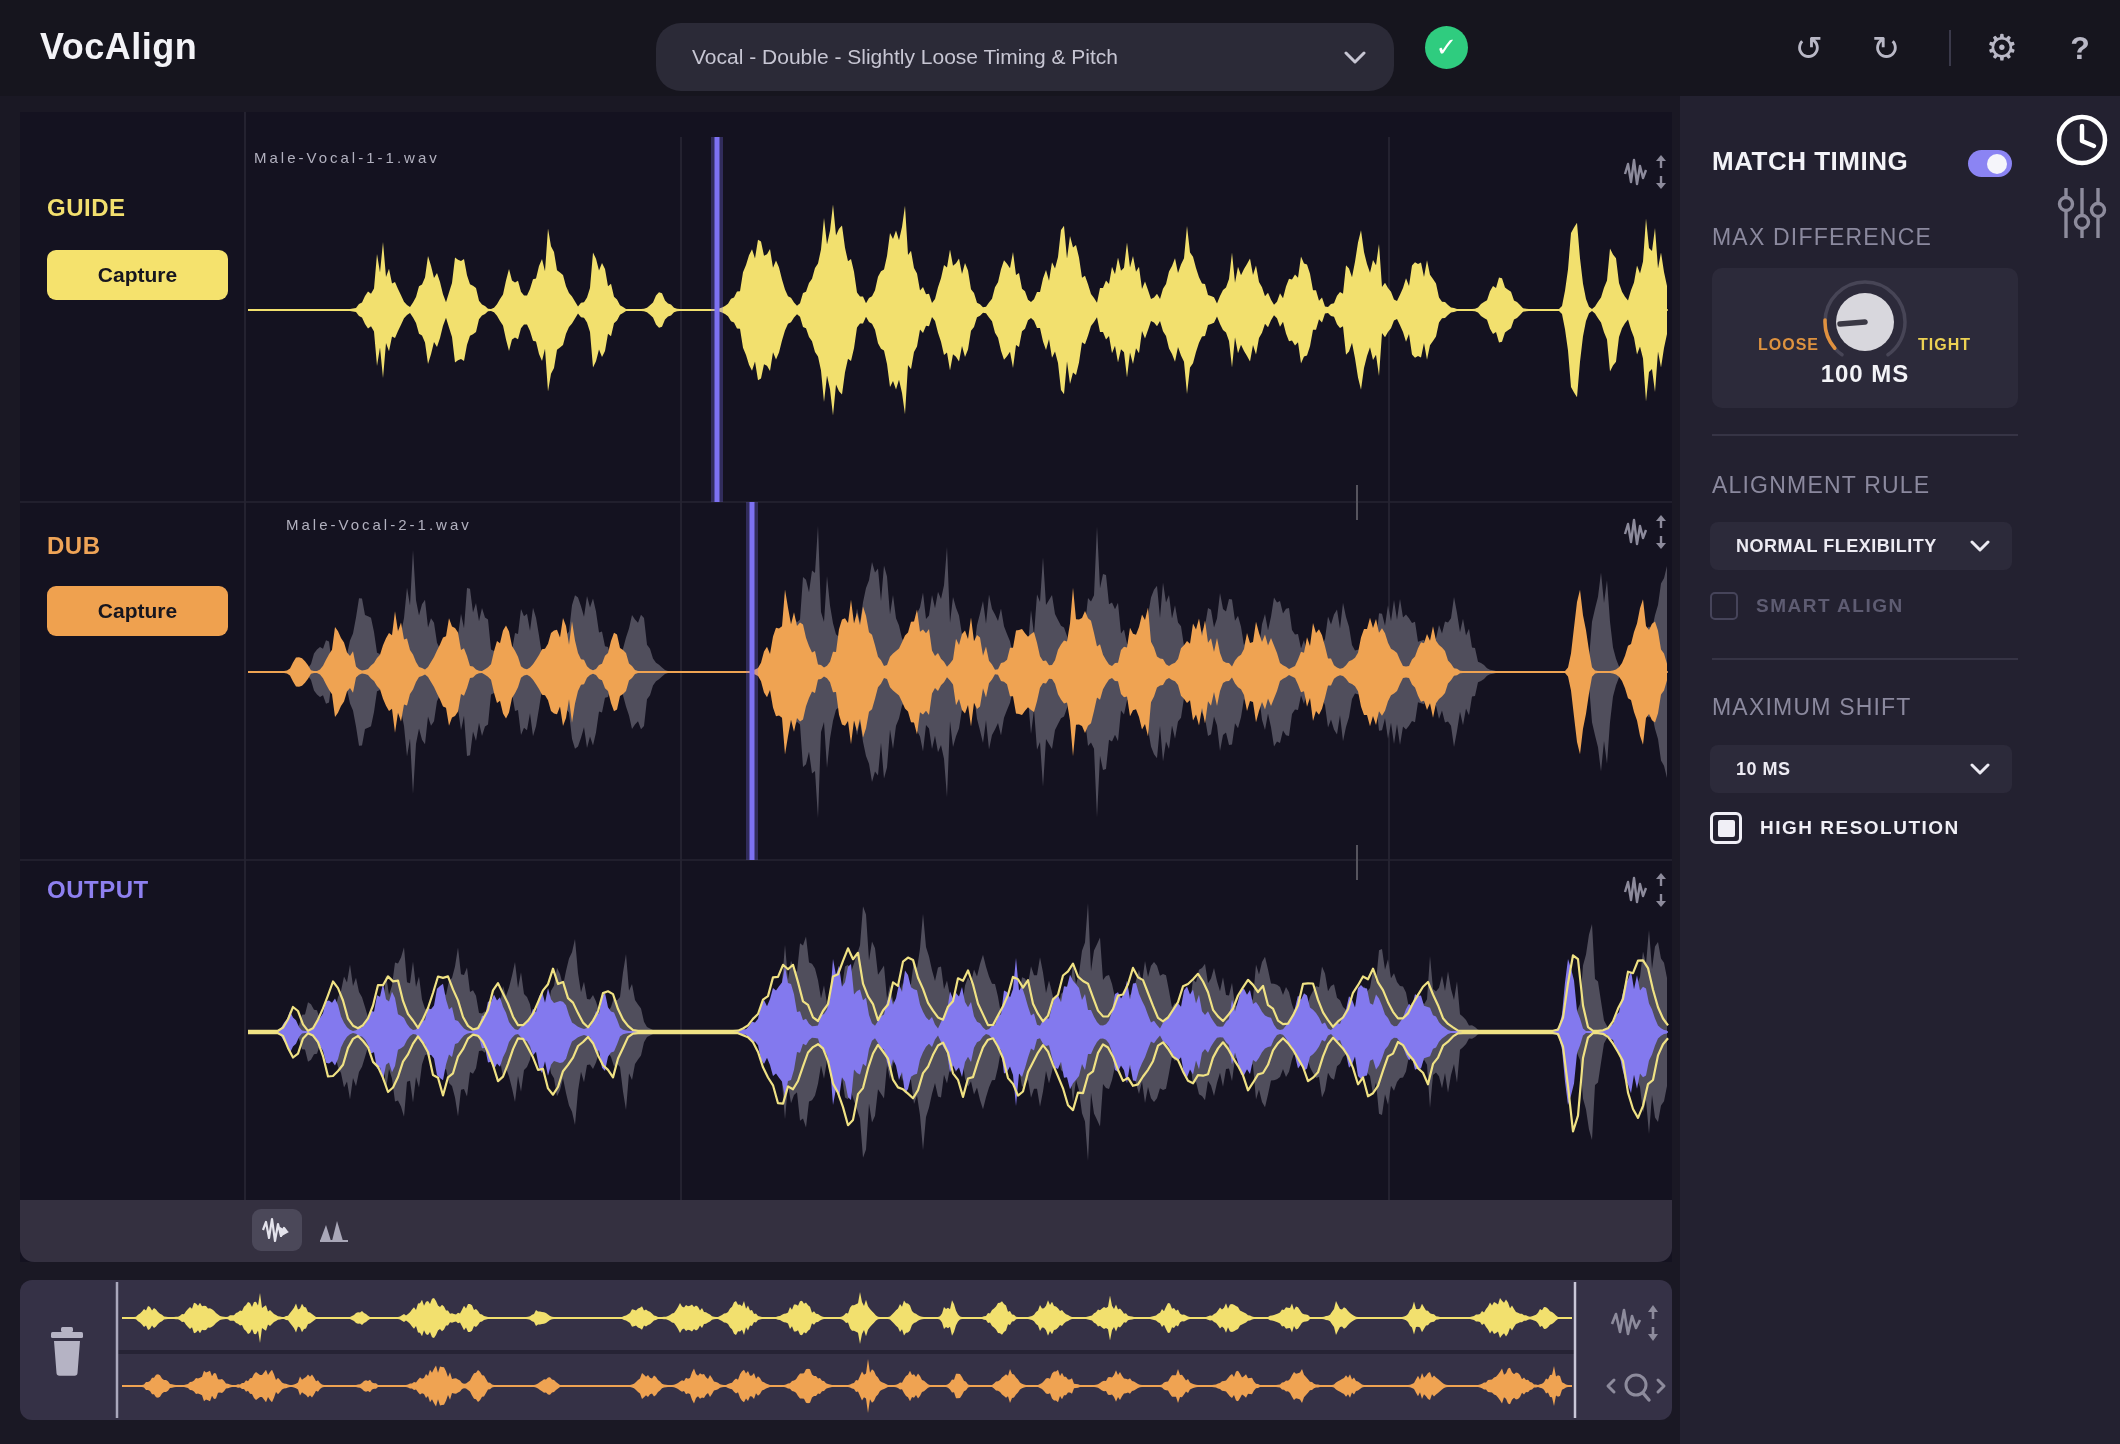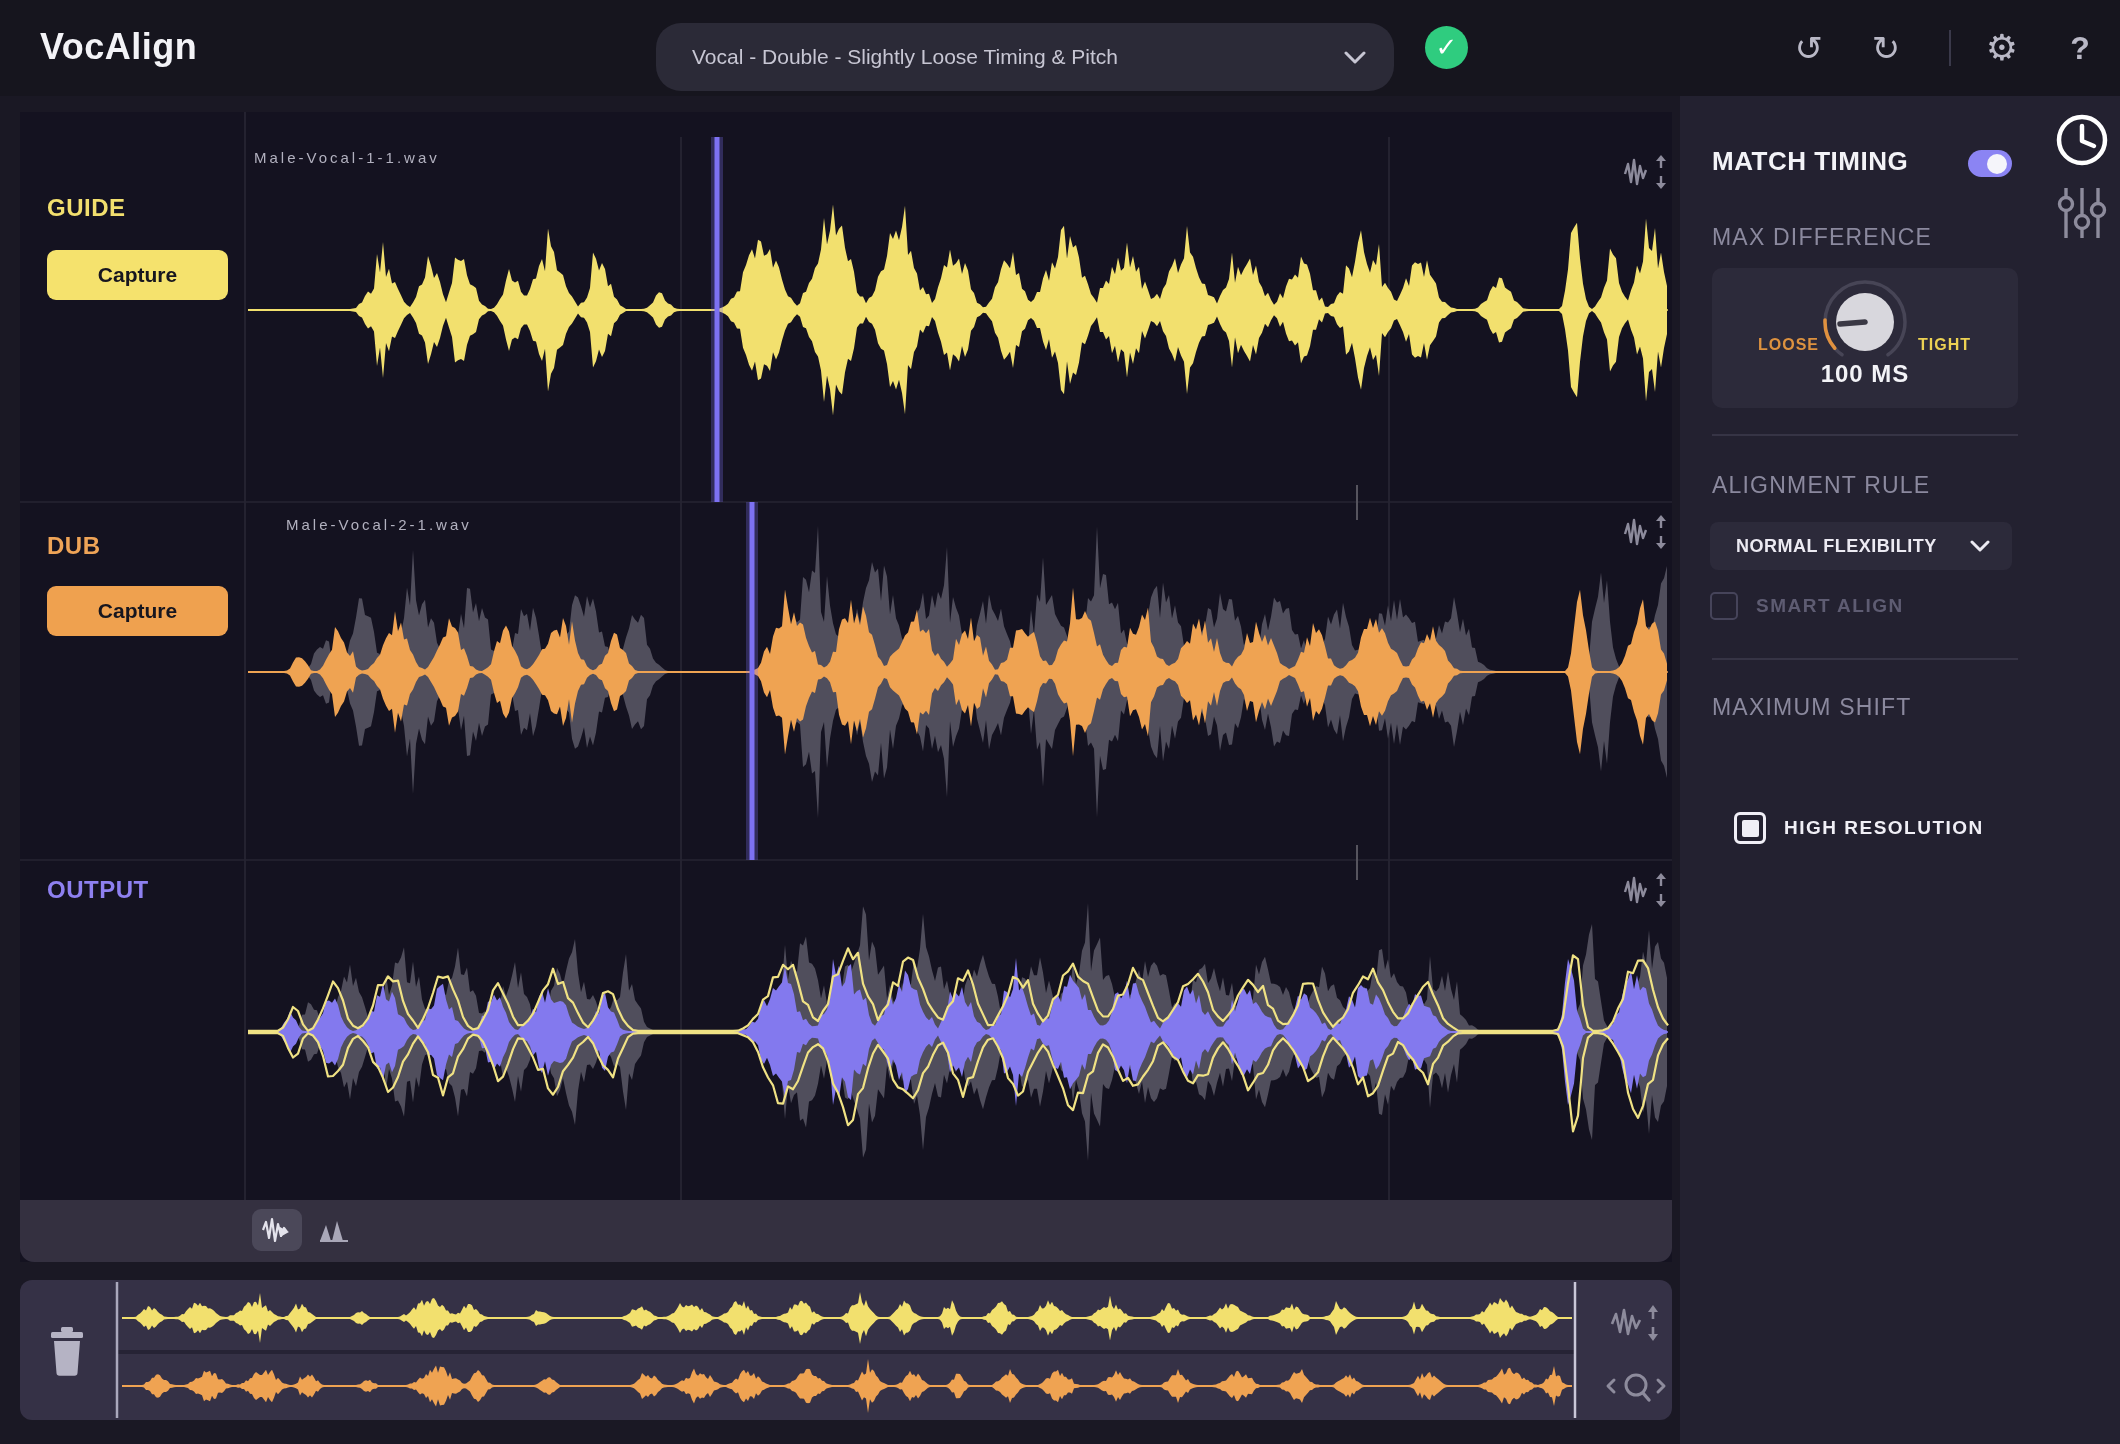--- a/index.html
+++ b/index.html
@@ -59,21 +59,21 @@
   #knob-value{left:1712px;top:360px;width:306px;text-align:center;font-size:24px;font-weight:bold;color:#f3f3f7;letter-spacing:1px;}
   .sb-divider{left:1712px;width:306px;height:2px;background:#363445;}
   .dropdown{left:1710px;width:302px;height:48px;background:#2c2a3a;border-radius:8px;display:flex;
     align-items:center;cursor:pointer;}
   .dropdown .txt{margin-left:26px;flex:1;font-size:18px;font-weight:bold;color:#eceaf2;letter-spacing:.5px;}
   .dropdown .chev{margin-right:22px;}
   .checkrow{display:flex;align-items:center;cursor:pointer;}
   #smart-align{left:1710px;top:592px;}
   #smart-align .box{width:24px;height:24px;border:2.5px solid #46445a;border-radius:5px;}
   #smart-align .lbl{margin-left:18px;font-size:19px;font-weight:bold;color:#5e5c72;letter-spacing:1.5px;}
-  #high-res{left:1710px;top:812px;margin-left:24px;}
+  #high-res{left:1710px;top:812px;}
   #high-res .box{width:26px;height:26px;border:3px solid #f0eff6;border-radius:6px;position:relative;}
   #high-res .box .inner{position:absolute;left:4.5px;top:4.5px;width:17px;height:17px;background:#f0eff6;border-radius:2px;}
   #high-res .lbl{margin-left:18px;font-size:19px;font-weight:bold;color:#f0eff6;letter-spacing:1.5px;}
   #tab-timing{left:2052px;top:110px;width:60px;height:60px;cursor:pointer;color:#fff;}
   #tab-pitch{left:2054px;top:184px;width:56px;height:58px;cursor:pointer;color:#8d8b9c;}
 </style>
 </head>
 <body>
 
 <div id="stage">
@@ -239,19 +239,25 @@
     </svg>
   </div>
   <div id="smart-align" class="abs checkrow">
     <div class="box"></div>
     <div class="lbl">SMART ALIGN</div>
   </div>
 
   <div class="abs sb-divider" style="top:658px;"></div>
 
   <div class="abs sb-label" style="left:1712px;top:694px;">MAXIMUM SHIFT</div>
+  <div class="abs dropdown" style="top:745px;">
+    <span class="txt">10 MS</span>
+    <svg class="chev" width="20" height="12" viewBox="0 0 20 12">
+      <polyline points="2,2 10,10 18,2" fill="none" stroke="#eceaf2" stroke-width="3" stroke-linecap="round" stroke-linejoin="round"></polyline>
+    </svg>
+  </div>
   <div id="high-res" class="abs checkrow">
     <div class="box">
         <div class="inner"></div>
       </div>
     <div class="lbl">HIGH RESOLUTION</div>
   </div>
 </div>
 
 </body></html>

